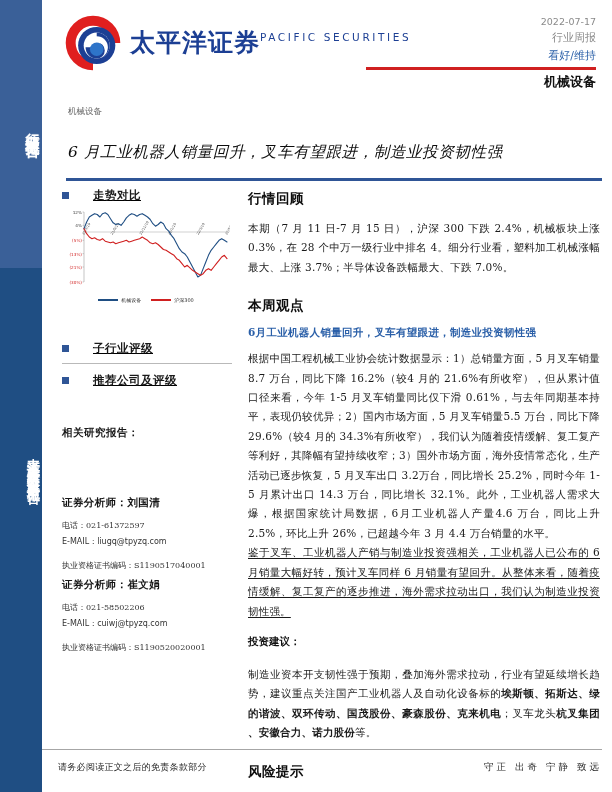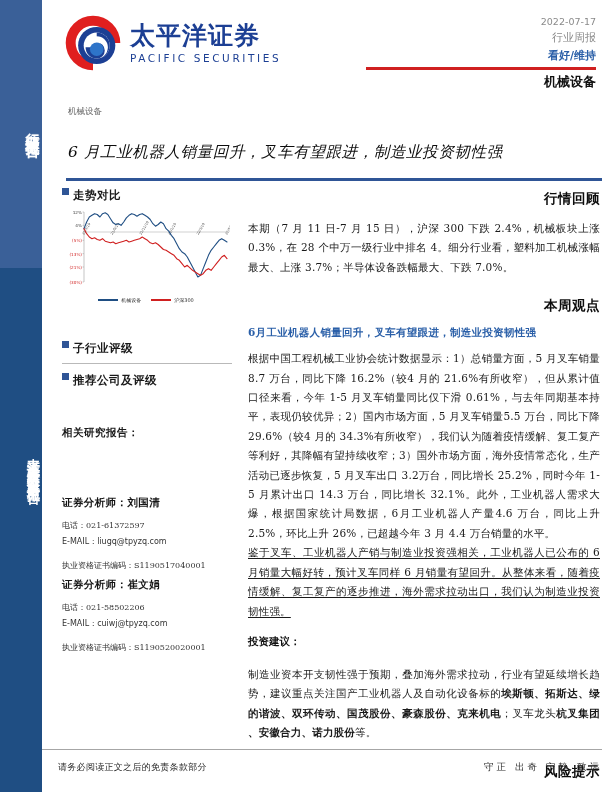--- a/index.html
+++ b/index.html
@@ -53,21 +53,21 @@
     font-weight: bold;
   }
 
   
   .logo-wrap {
     position: absolute;
     left: 62px; top: 12px;
     display: flex; align-items: center; gap: 6px;
   }
   .logo-mark { width: 62px; height: 62px; display: block; }
-  .logo-text { display: flex; flex-direction: column; justify-content: center; }
+  .logo-text { display: flex; flex-direction: row; justify-content: center; }
   .logo-cn {
     font-size: 25px; font-weight: bold; color: #1c3f94;
     letter-spacing: 1px; line-height: 1.1;
     font-family: "DejaVu Sans", "Liberation Sans", sans-serif;
   }
   .logo-en {
     font-size: 10.5px; color: #1c3f94; letter-spacing: 2.6px;
     font-family: "DejaVu Sans", "Liberation Sans", sans-serif;
     margin-top: 2px;
   }
@@ -75,21 +75,21 @@
   .head-right {
     position: absolute;
     right: 16px; top: 14px;
     width: 230px;
     text-align: right;
   }
   .hr-date { font-size: 9.5px; color: #8a8a8a; line-height: 1.6;
              font-family: "DejaVu Sans", "Liberation Sans", sans-serif; }
   .hr-type { font-size: 11px; color: #8a8a8a; line-height: 1.6;
              font-family: "DejaVu Sans", "Liberation Sans", sans-serif; }
-  .hr-rating { font-size: 11px; color: #2a5fa8; line-height: 1.6; font-weight: bold; }
+  .hr-rating { font-size: 11px; color: #2a5fa8; line-height: 1.6; font-weight: normal; }
   .hr-rule { height: 2.5px; background: #d02020; margin: 3px 0 2px auto; width: 230px; }
   .hr-industry { font-size: 13px; color: #111111; line-height: 1.5; font-weight: bold; }
 
   .subindustry-tag {
     position: absolute;
     left: 68px; top: 106px;
     font-size: 8.5px; color: #666666;
     font-family: "DejaVu Sans", "Liberation Sans", sans-serif;
   }
 
@@ -111,22 +111,23 @@
     background: #2f5596;
   }
 
   
   .left-col {
     position: absolute;
     left: 62px; top: 188px;
     width: 170px;
   }
   .sec-head {
-    display: flex; gap: 4px;
+    display: flex; align-items: center; gap: 24px;
     margin-bottom: 4px;
+    text-decoration: underline;
   }
   .sq { width: 7px; height: 7px; background: #2f5596; flex: none; }
   .sec-head-label {
     font-size: 11.5px; font-weight: bold; color: #1a1a1a; letter-spacing: .5px;
   }
   .thin-rule { height: 1px; background: #b9b9b9; margin: 7px 0 9px 0; }
 
   
   .chart-box { width: 168px; height: 95px; margin: 5px 0 12px 0; position: relative; }
   .chart-svg { display: block; }
@@ -153,21 +154,21 @@
     font-family: "DejaVu Serif", "Liberation Serif", serif; margin-top: 8px; }
 
   
   .right-col {
     position: absolute;
     left: 248px; top: 190px;
     width: 352px;
   }
   .h2 {
     font-size: 13.5px; font-weight: bold; color: #0d0d0d;
-    letter-spacing: .5px; margin-bottom: 11px; text-align: right;
+    letter-spacing: .5px; margin-bottom: 11px;
   }
   .h2.tight { margin-bottom: 9px; }
   .para {
     font-size: 10.5px; color: #1a1a1a;
     line-height: 1.85; text-align: justify; letter-spacing: .2px;
   }
   .sec-gap-lg { height: 20px; }
   .sec-gap-md { height: 14px; }
 
   .blue-lead {

